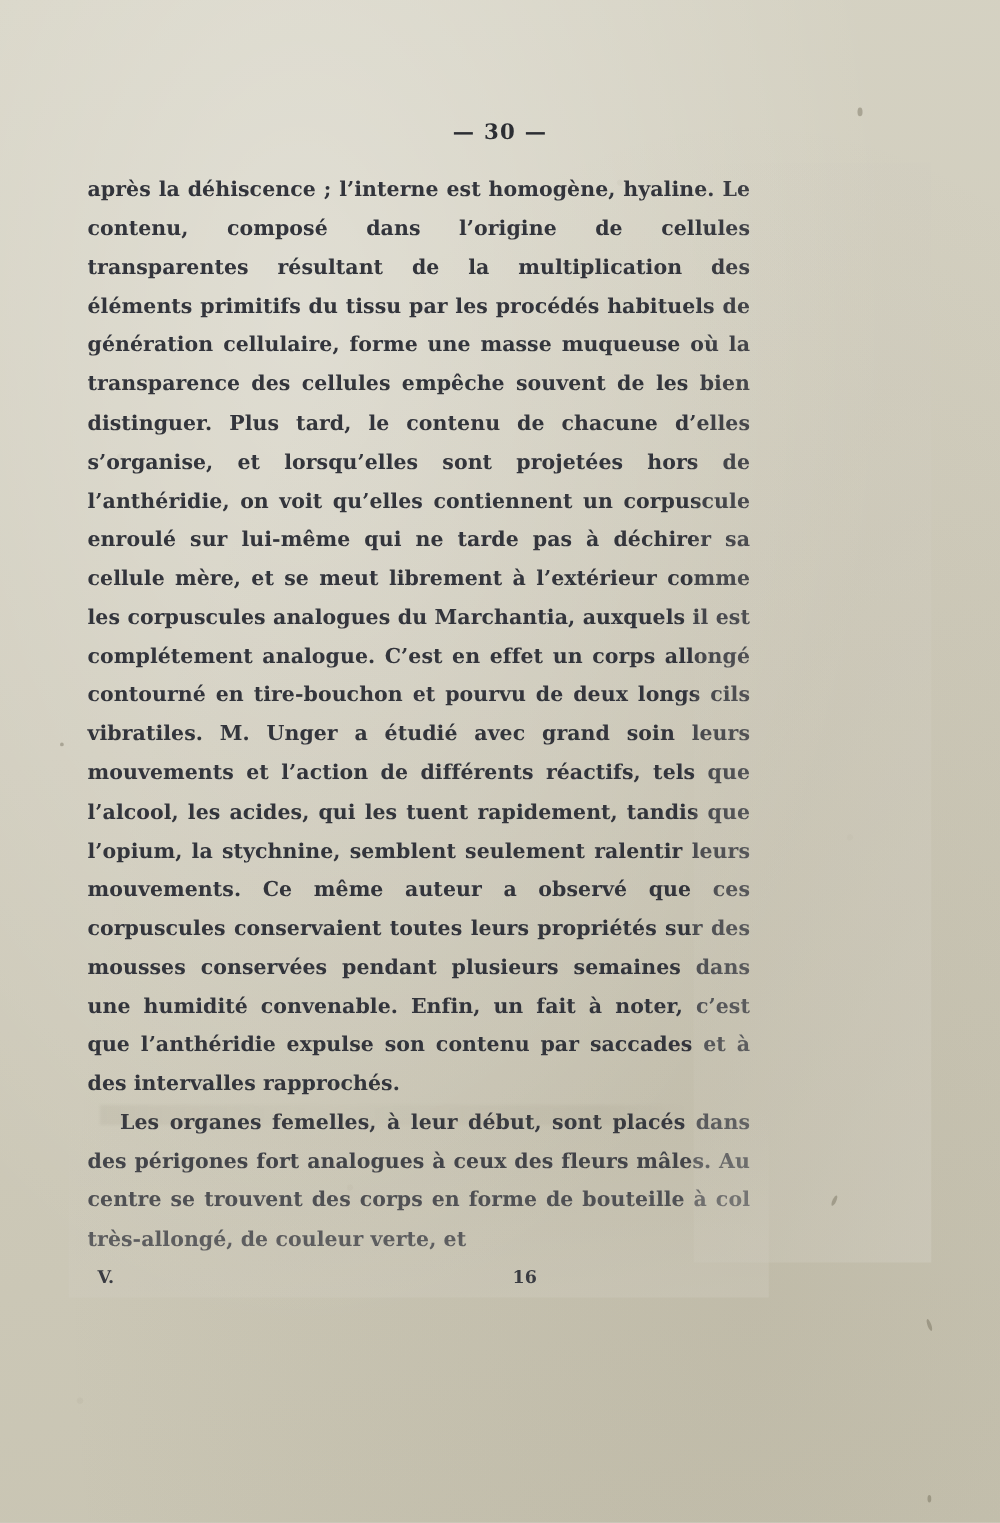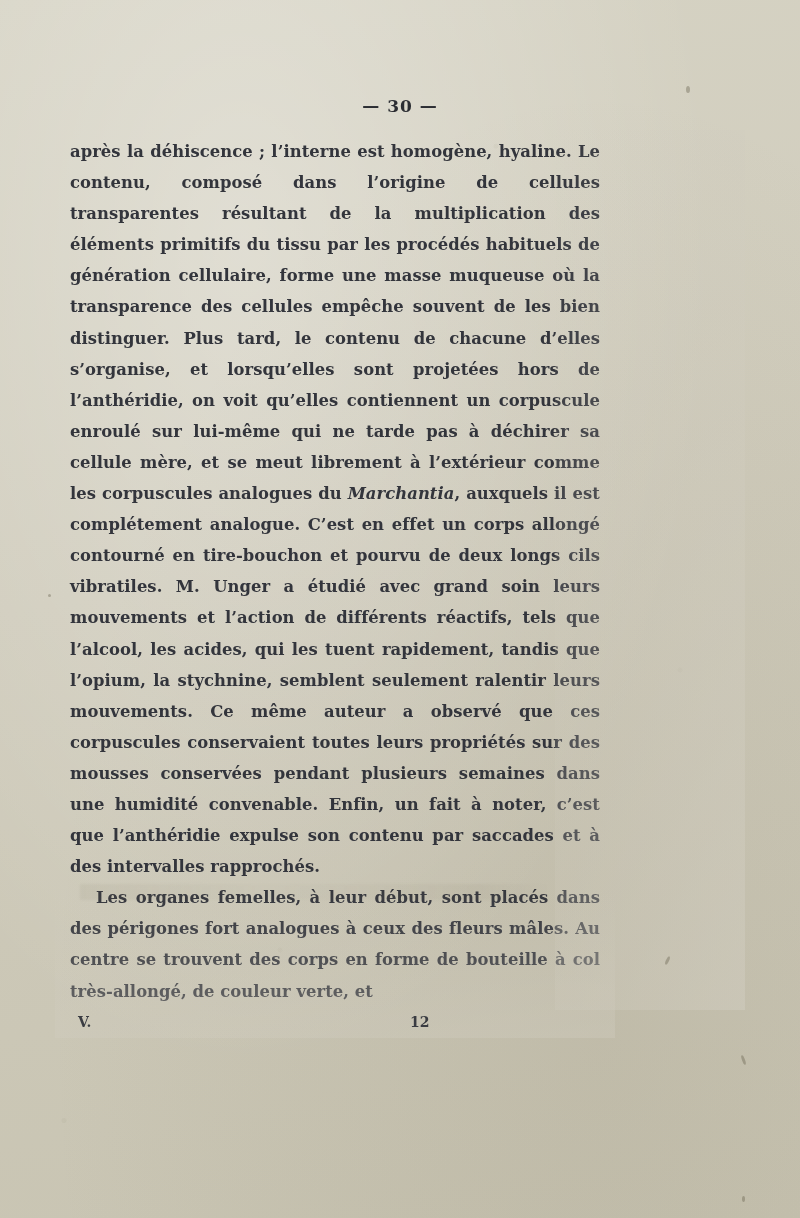--- a/index.html
+++ b/index.html
@@ -57,21 +57,20 @@
     font-weight: 700;
     letter-spacing: .05px;
   }
   .text-block p {
     margin: 0;
   }
   .text-block p.indent {
     text-indent: 26px;
   }
   .it {
-    font-style: italic;
   }
   
   .fade-right {
     position: absolute;
     top: 130px;
     right: 55px;
     width: 190px;
     height: 880px;
     pointer-events: none;
     background: linear-gradient(100deg, rgba(208,204,191,0) 0%, rgba(208,204,191,0.30) 55%, rgba(208,204,191,0.55) 100%);
@@ -142,15 +141,15 @@
   <div class="smudge smudge-1"></div>
 
   <div class="speck" style="left:686px; top:86px; width:4px; height:7px;"></div>
   <div class="speck" style="left:742px; top:1196px; width:3px; height:6px;"></div>
   <div class="speck" style="left:666px; top:956px; width:3px; height:9px; transform:rotate(25deg);"></div>
   <div class="speck" style="left:742px; top:1055px; width:3px; height:10px; transform:rotate(-20deg);"></div>
   <div class="speck" style="left:48px; top:594px; width:3px; height:3px;"></div>
 
   <div class="footer">
     <span class="sig">V.</span>
-    <span class="sheet">12</span>
+    <span class="sheet">16</span>
   </div>
 </div>
 
 </body></html>

